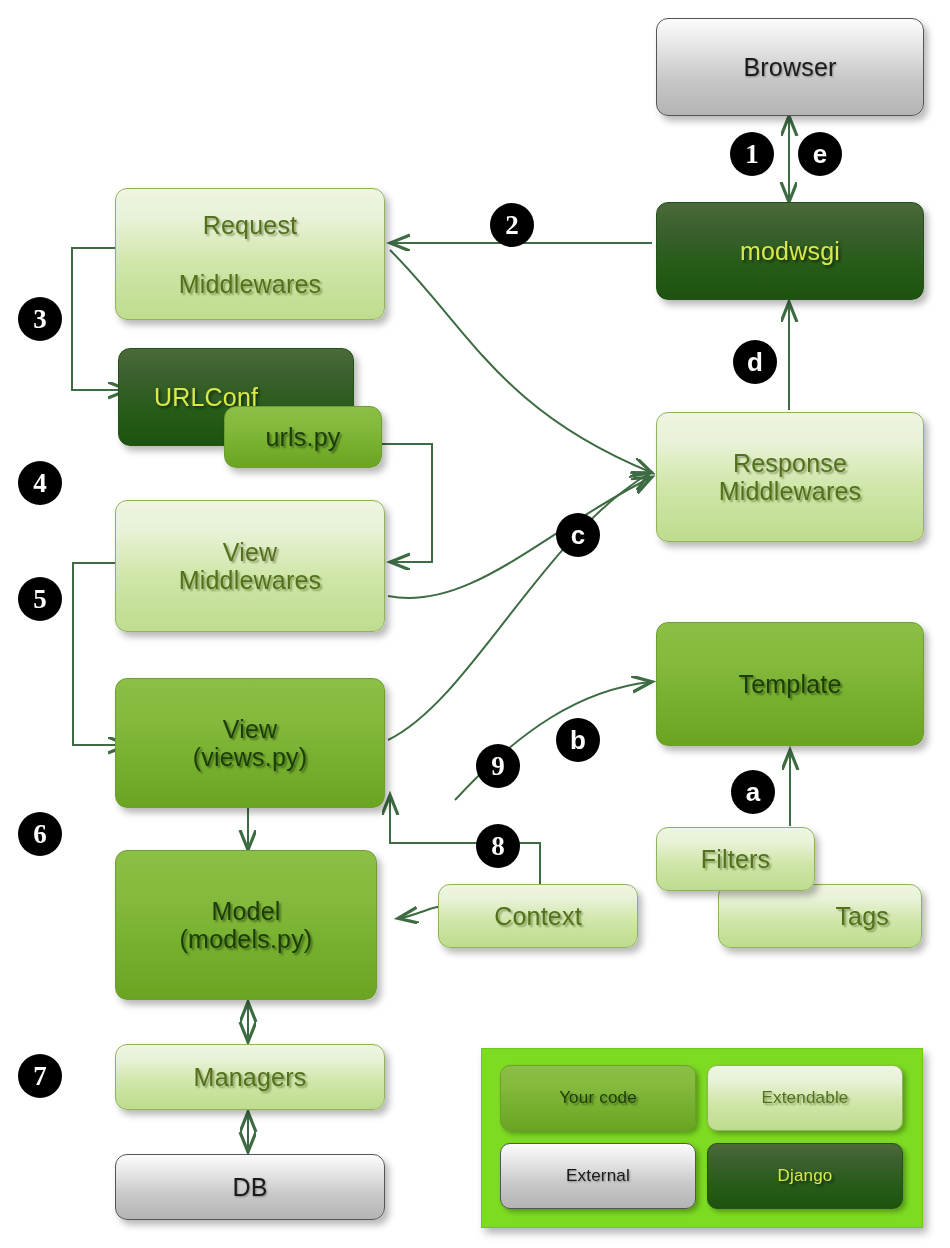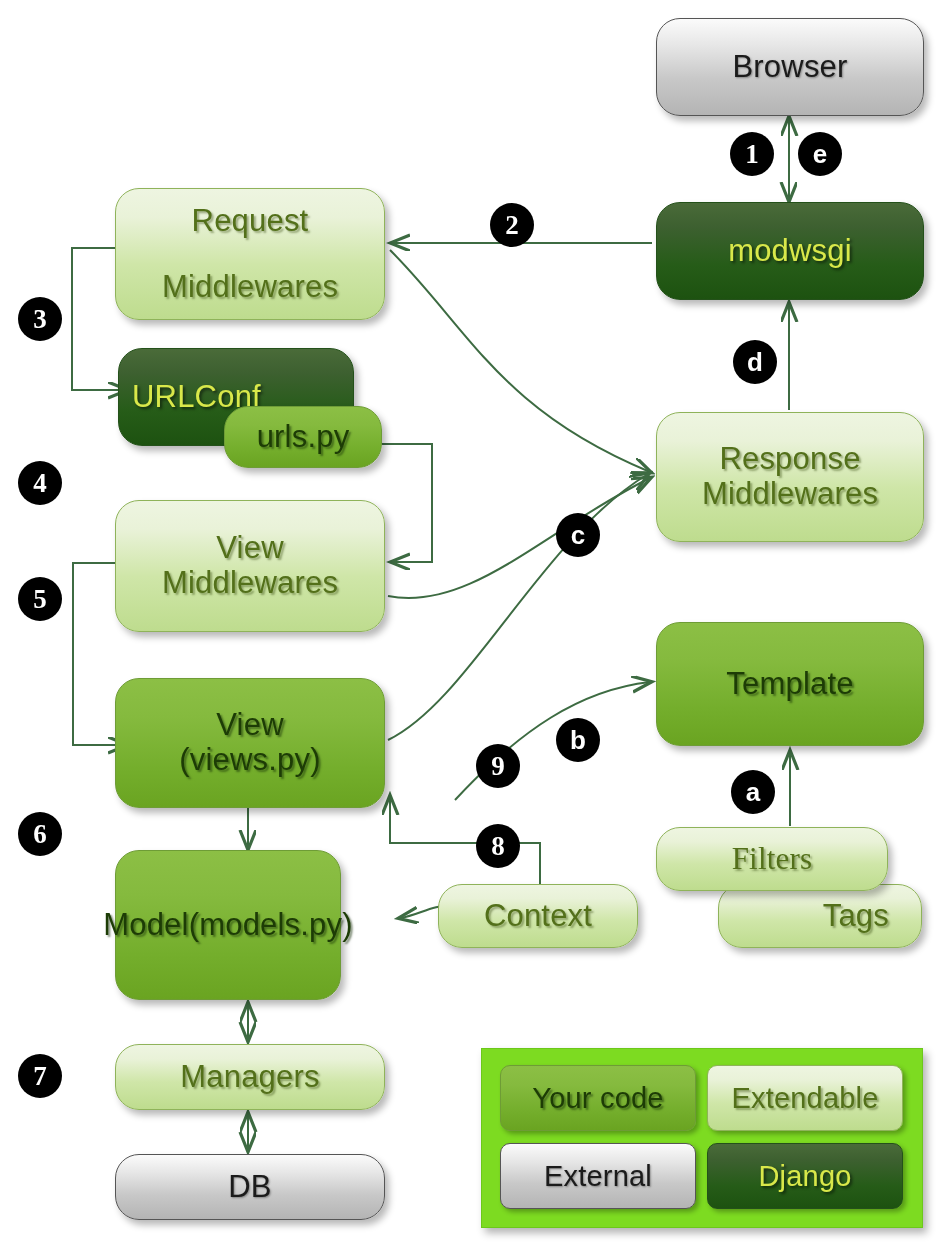--- a/index.html
+++ b/index.html
@@ -13,27 +13,27 @@
     height: 1248px;
     background: #ffffff;
     font-family: "Liberation Sans", sans-serif;
     overflow: hidden;
   }
 
   
   .node {
     position: absolute;
     box-sizing: border-box;
-    border-radius: 24px;
+    border-radius: 12px;
     display: flex;
     align-items: center;
     justify-content: center;
     text-align: center;
     line-height: 1.12;
-    font-size: 31px;
+    font-size: 25px;
     letter-spacing: 0.2px;
     box-shadow: 4px 5px 7px rgba(0,0,0,0.28);
     z-index: 5;
   }
   .node .lbl { display: block; width: 100%; }
 
   
   .n-ext {
     background: linear-gradient(to bottom, #eef5e1 0%, #e9f2d8 22%, #cfe6a8 58%, #bedc8e 100%);
     border: 1px solid #8fb35a;
@@ -87,21 +87,21 @@
     left: 481px;
     top: 1048px;
     width: 440px;
     height: 178px;
     background: #7ddb21;
     border: 1px solid #6cc81a;
     box-shadow: 4px 5px 8px rgba(0,0,0,0.3);
     z-index: 4;
   }
   #legend .node {
-    font-size: 29px;
+    font-size: 17px;
     border-radius: 10px;
     box-shadow: 3px 3px 5px rgba(0,0,0,0.3);
   }
 
   svg#wires { position: absolute; left: 0; top: 0; width: 950px; height: 1248px; z-index: 1; }
 </style>
 </head>
 <body>
 
 <div id="canvas">
@@ -160,39 +160,39 @@
 
   <div class="node n-django" style="left:656px; top:202px; width:268px; height:98px;">
     <span class="lbl">modwsgi</span>
   </div>
 
   <div class="node n-ext" style="left:115px; top:188px; width:270px; height:132px; flex-direction:column;gap:31px;">
     <span class="lbl">Request</span>
     <span class="lbl">Middlewares</span>
   </div>
 
-  <div class="node n-django" style="left:118px; top:348px; width:236px; height:98px; justify-content:flex-start; padding-left:13px;">
+  <div class="node n-django" style="left:118px; top:348px; width:236px; height:98px; justify-content:flex-start; padding-left:35px;">
     <span class="lbl" style="text-align:left;">URLConf</span>
   </div>
 
   <div class="node n-code" style="left:224px; top:406px; width:158px; height:62px; z-index:6;">
     <span class="lbl">urls.py</span>
   </div>
 
   <div class="node n-ext" style="left:115px; top:500px; width:270px; height:132px; flex-direction:column;">
     <span class="lbl">View</span>
     <span class="lbl">Middlewares</span>
   </div>
 
   <div class="node n-code" style="left:115px; top:678px; width:270px; height:130px; flex-direction:column;">
     <span class="lbl">View</span>
     <span class="lbl">(views.py)</span>
   </div>
 
-  <div class="node n-code" style="left:115px; top:850px; width:226px; height:150px; ">
+  <div class="node n-code" style="left:115px; top:850px; width:262px; height:150px; flex-direction:column;">
     <span class="lbl">Model</span>
     <span class="lbl">(models.py)</span>
   </div>
 
   <div class="node n-ext" style="left:115px; top:1044px; width:270px; height:66px;">
     <span class="lbl">Managers</span>
   </div>
 
   <div class="node n-external" style="left:115px; top:1154px; width:270px; height:66px;">
     <span class="lbl">DB</span>
@@ -200,21 +200,21 @@
 
   <div class="node n-ext" style="left:656px; top:412px; width:268px; height:130px; flex-direction:column;">
     <span class="lbl">Response</span>
     <span class="lbl">Middlewares</span>
   </div>
 
   <div class="node n-code" style="left:656px; top:622px; width:268px; height:124px;">
     <span class="lbl">Template</span>
   </div>
 
-  <div class="node n-ext" style="left:656px; top:827px; width:232px; height:64px; z-index:7;font-family:Liberation Serif, serif;">
+  <div class="node n-ext" style="left:656px; top:827px; width:159px; height:64px; z-index:7;">
     <span class="lbl">Filters</span>
   </div>
 
   <div class="node n-ext" style="left:718px; top:884px; width:204px; height:64px; z-index:6; justify-content:flex-end; padding-right:32px;">
     <span class="lbl" style="text-align:right;">Tags</span>
   </div>
 
   <div class="node n-ext" style="left:438px; top:884px; width:200px; height:64px;">
     <span class="lbl">Context</span>
   </div>

